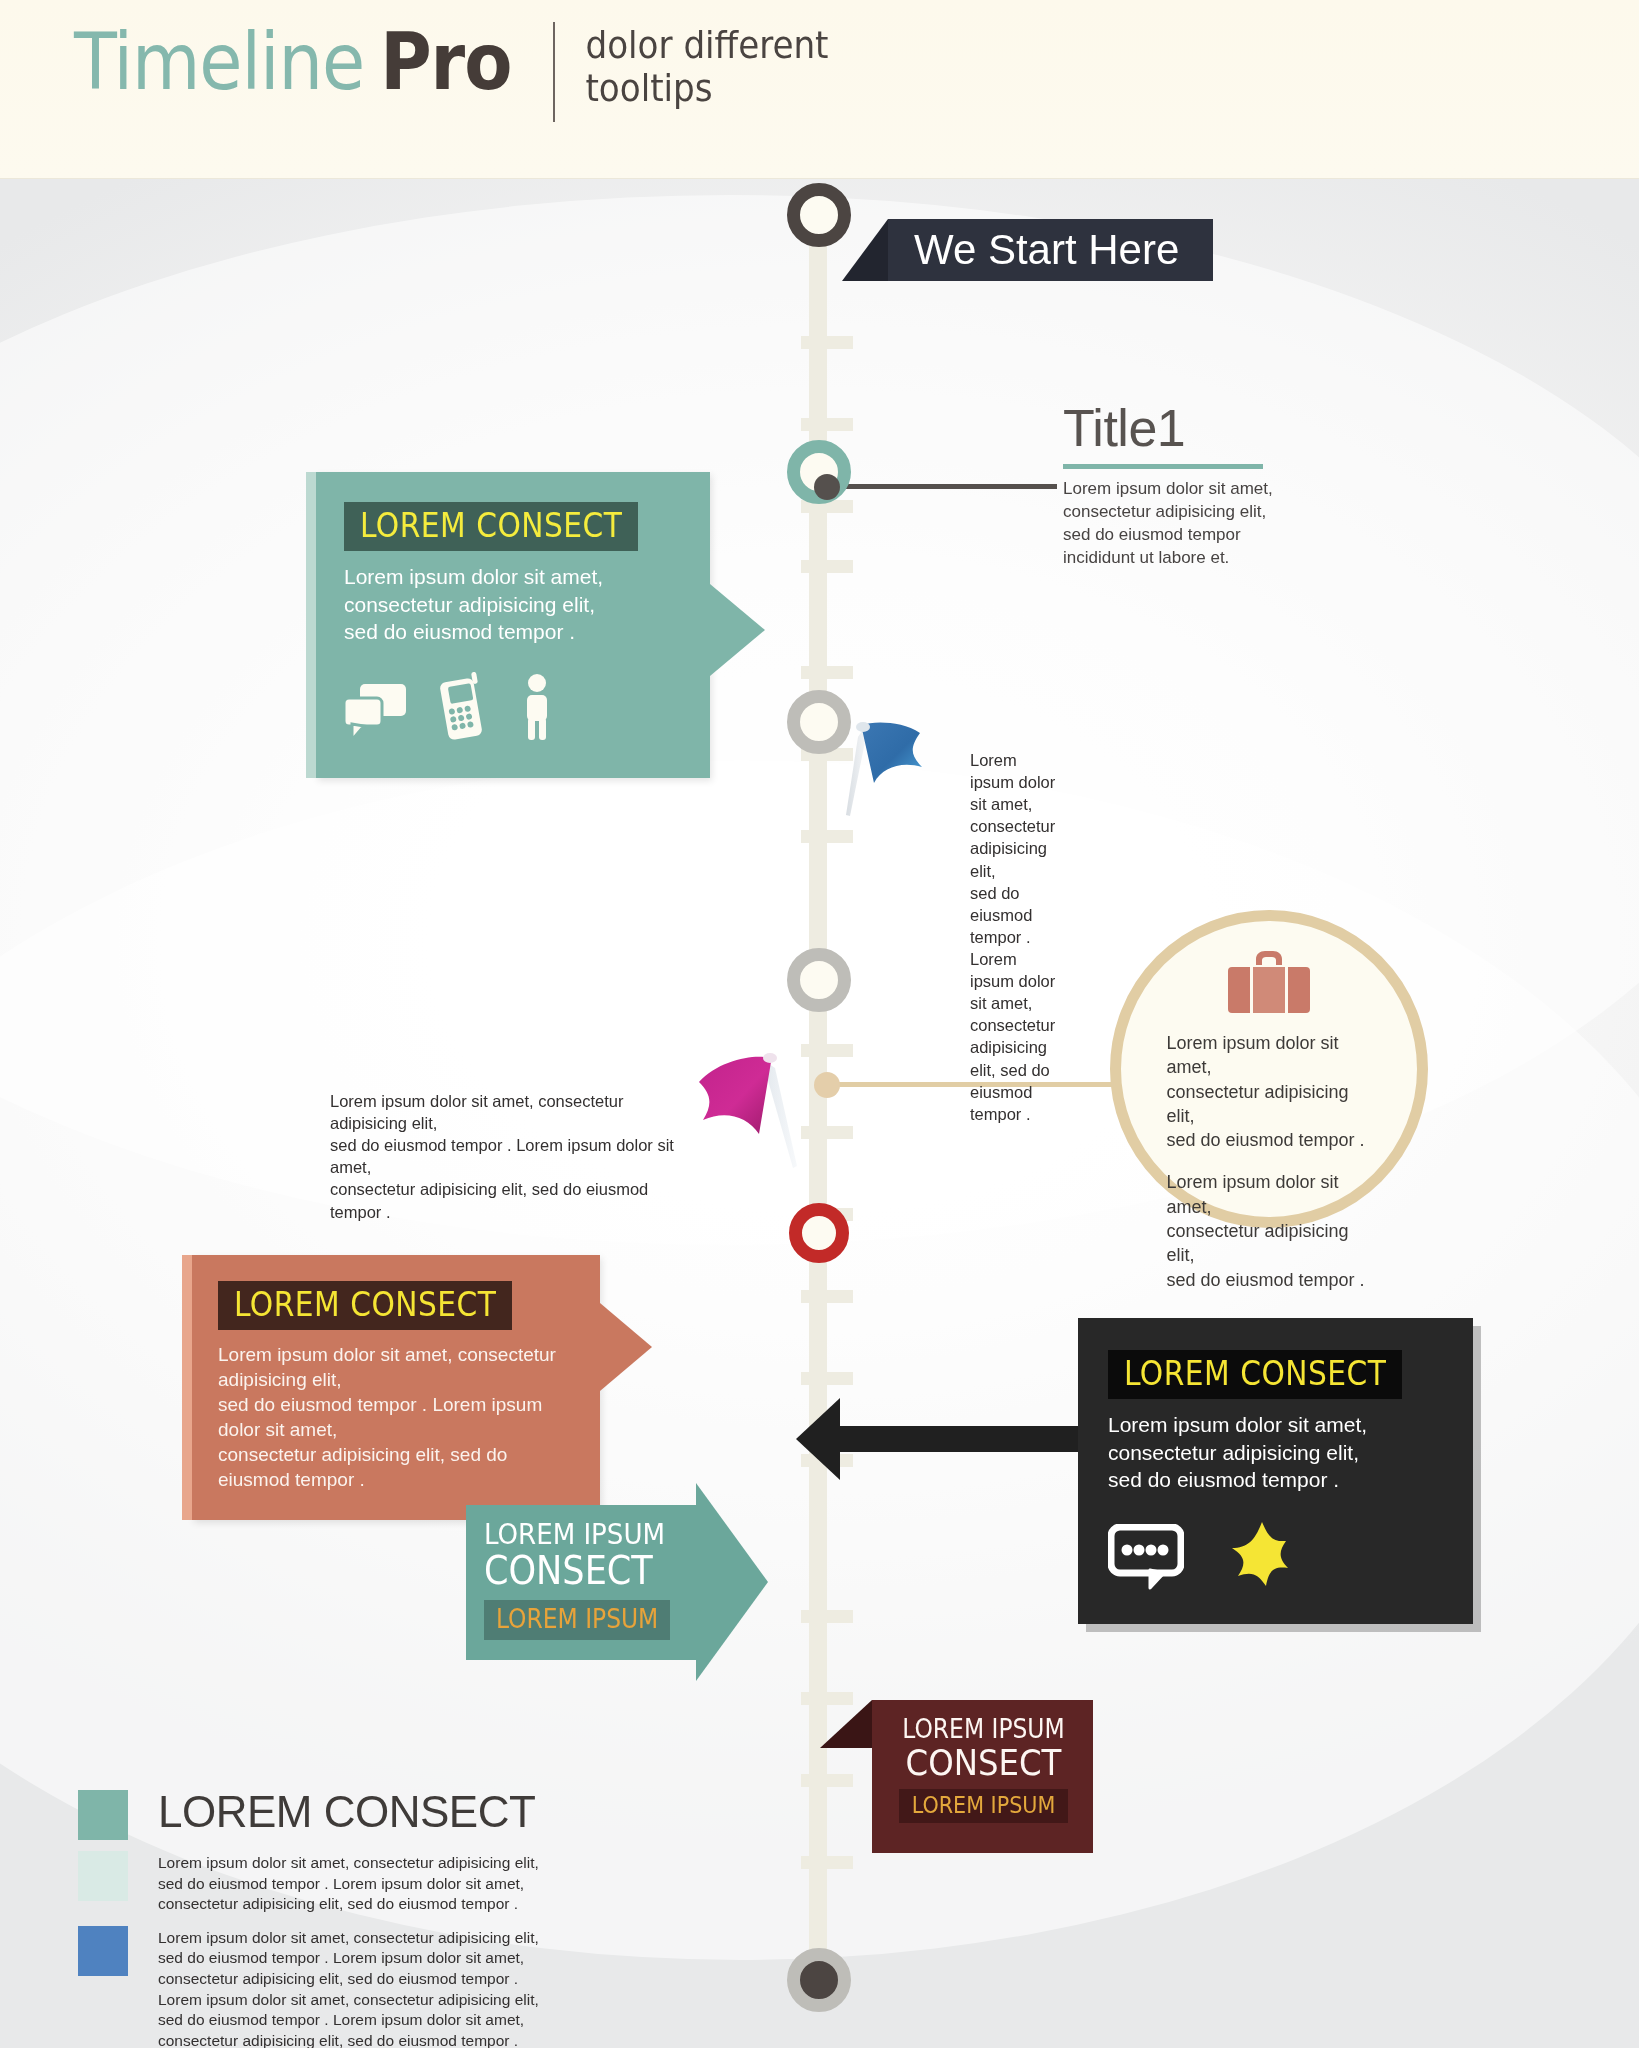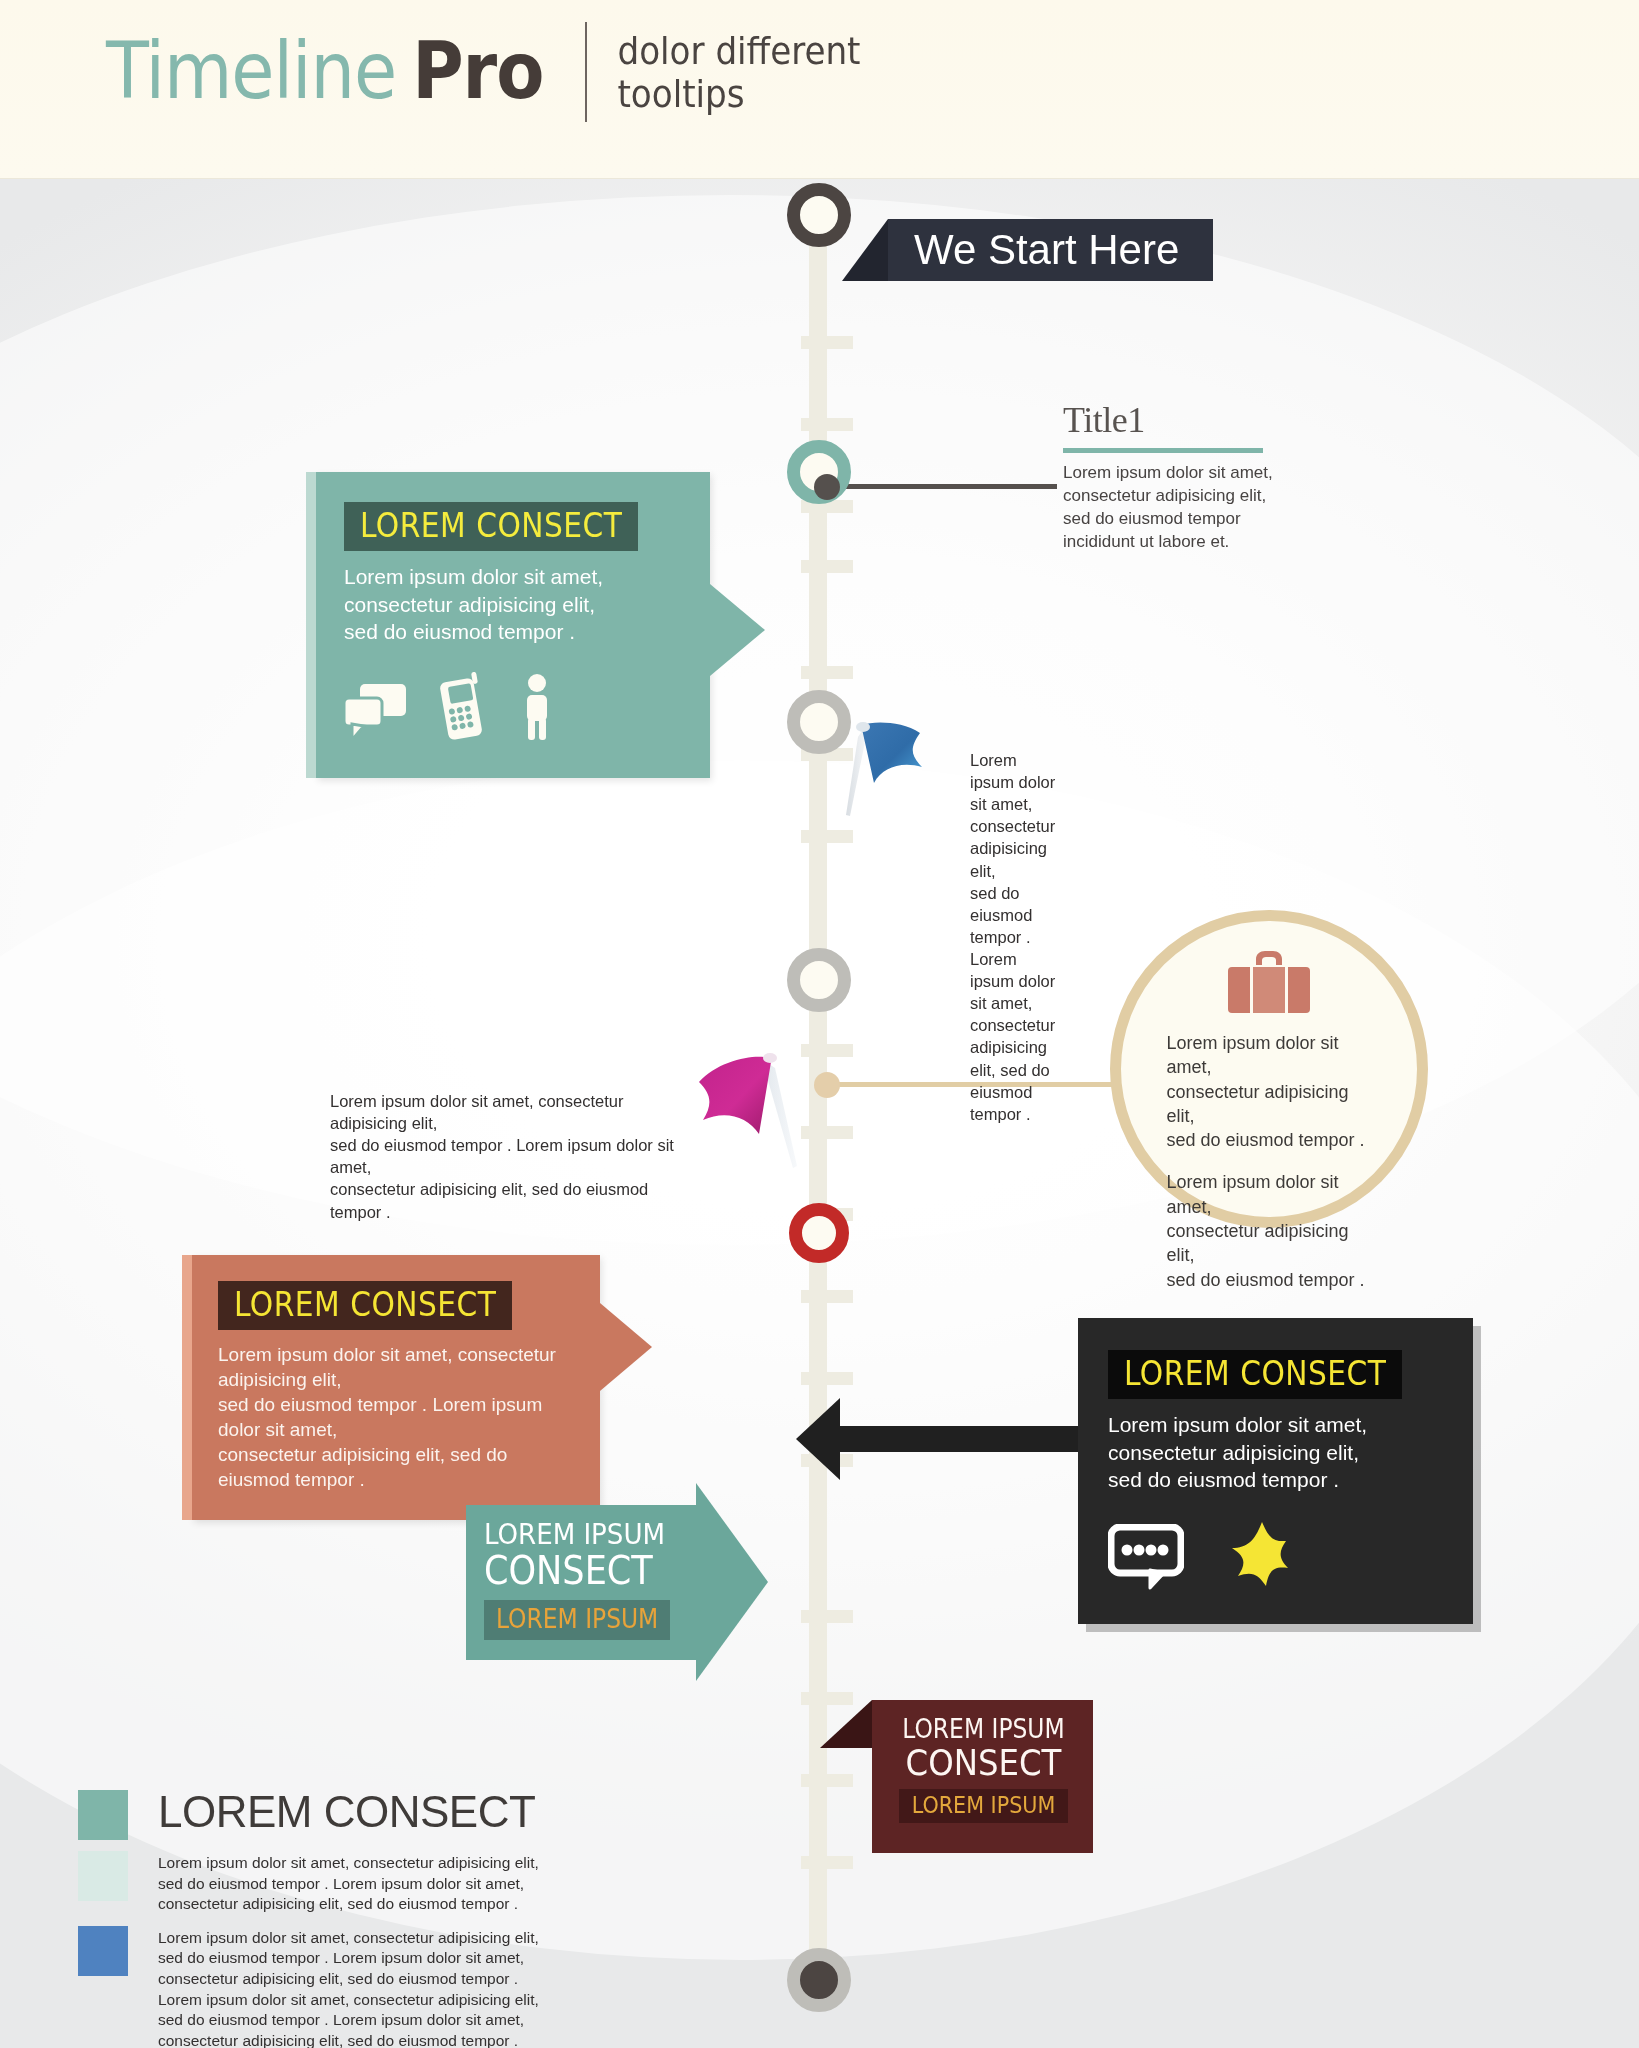--- a/index.html
+++ b/index.html
@@ -31,22 +31,20 @@
     position: absolute;
     left: 0; top: 0;
     width: 1639px; height: 179px;
     background: linear-gradient(180deg,#fdf9ec 0%, #fdfaef 100%);
     border-bottom: 1px solid #ece8da;
   }
   #header .inner {
     position: absolute;
     left: 74px; top: 22px;
     display: flex;
-    align-items: center;
-    margin-left: 32px;
   }
   .logo-timeline {
     font-family: "DejaVu Sans Condensed", "Liberation Sans Narrow", "Liberation Sans", sans-serif;
     font-size: 78px;
     font-weight: 400;
     color: #85b8ad;
     letter-spacing: -1px;
     line-height: 1.05;
   }
   .logo-pro {
@@ -138,23 +136,23 @@
   }
 
   
   #title1-block {
     position: absolute;
     left: 1063px; top: 402px;
     width: 260px;
     z-index: 11;
   }
   #title1-block .t1-heading {
-    font-size: 36px;
+    font-size: 52px;
     color: #585350;
-    font-family: Liberation Serif, serif;
+    font-family: Liberation Sans, sans-serif;
     line-height: 1;
     letter-spacing: -0.5px;
   }
   #title1-block .t1-rule {
     width: 200px; height: 5px;
     background: #7fb5a9;
     margin: 10px 0 9px 0;
   }
   #title1-block .t1-body {
     font-size: 17px;

